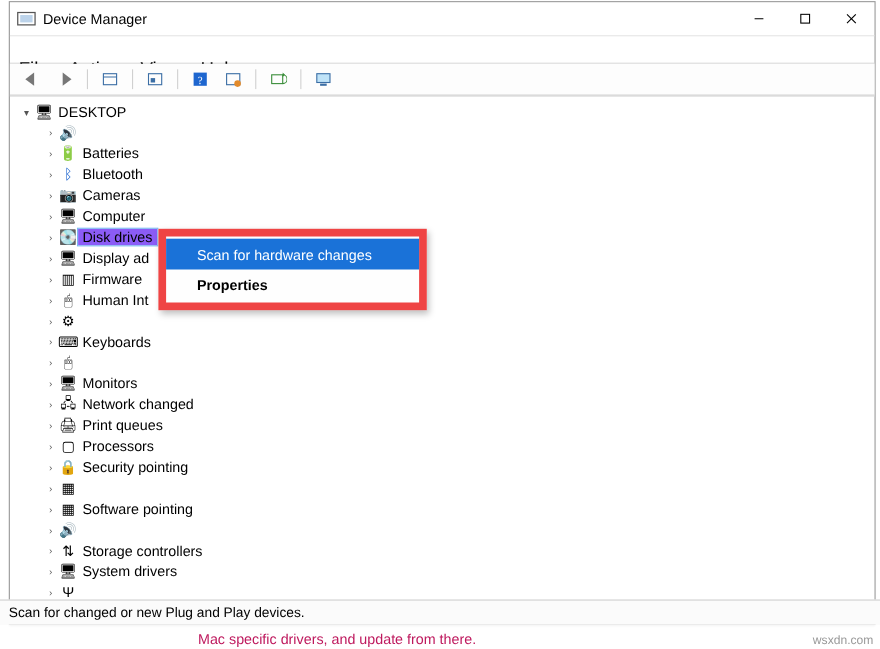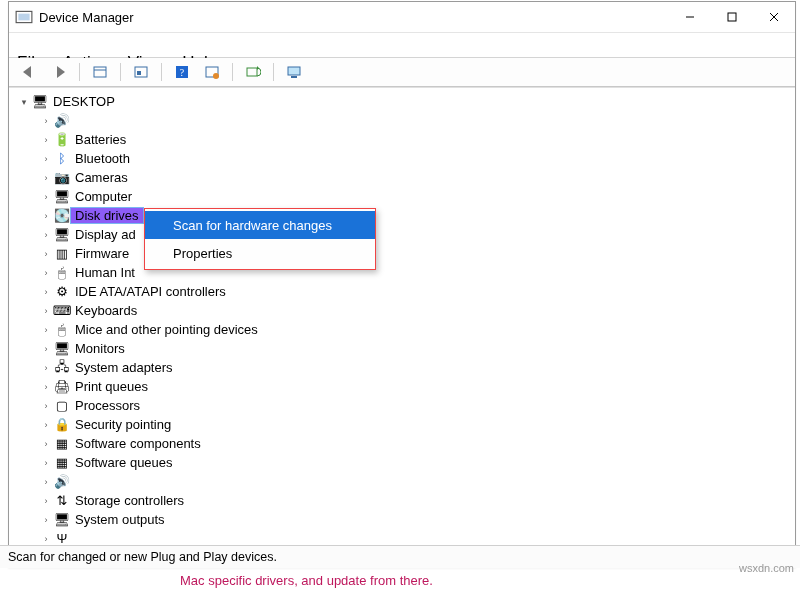--- a/index.html
+++ b/index.html
@@ -125,35 +125,35 @@
     outline: 1px solid #7ab7f0;
   }
 
   
   .ctx {
     position: absolute;
     left: 135px;
     top: 120px;
     width: 230px;
     background: #fefefe;
-    border: 1px solid #ef4444;
+    border: 7px solid #ef4444;
     box-shadow: 2px 3px 6px rgba(0,0,0,0.25);
     padding: 2px 0;
   }
   .ctx-item {
     height: 28px;
     display: flex; align-items: center;
     padding: 0 14px 0 28px;
     font-size: 13px;
   }
   .ctx-item.highlight {
     background: #1a72d8;
     color: #fff;
   }
-  .ctx-item.bold { font-weight: 400; }
+  .ctx-item.bold { font-weight: 700; }
 
   
   .statusbar {
     position: absolute;
     left: 0; bottom: 22px;
     width: 800px;
     height: 22px;
     border-top: 1px solid #cfcfcf;
     display: flex; align-items: center;
     padding: 0 8px;
@@ -163,21 +163,21 @@
 
   
   .below-caption {
     position: absolute;
     left: 180px; bottom: 2px;
     font-size: 13px;
     color: #be185d;
   }
   .watermark {
     position: absolute;
-    right: 6px; bottom: 16px;
+    right: 6px; bottom: 2px;
     font-size: 11px;
     color: #999;
   }
 </style>
 </head>
 <body>
 
 <div class="window">
 
   <div class="titlebar">
@@ -315,80 +315,77 @@
         <span class="node-label">Firmware</span>
       </div>
       <div class="tree-row">
         <span class="expander">›</span>
         <span class="node-icon">🖱</span>
         <span class="node-label">Human Int</span>
       </div>
       <div class="tree-row">
         <span class="expander">›</span>
         <span class="node-icon">⚙</span>
-        <span class="node-label">IDE ATA/ATAPI controllers</span>
       </div>
       <div class="tree-row">
         <span class="expander">›</span>
         <span class="node-icon">⌨</span>
         <span class="node-label">Keyboards</span>
       </div>
       <div class="tree-row">
         <span class="expander">›</span>
         <span class="node-icon">🖱</span>
-        <span class="node-label">Mice and other pointing devices</span>
       </div>
       <div class="tree-row">
         <span class="expander">›</span>
         <span class="node-icon">🖥</span>
         <span class="node-label">Monitors</span>
       </div>
       <div class="tree-row">
         <span class="expander">›</span>
         <span class="node-icon">🖧</span>
-        <span class="node-label">System adapters</span>
+        <span class="node-label">Network changed</span>
       </div>
       <div class="tree-row">
         <span class="expander">›</span>
         <span class="node-icon">🖨</span>
         <span class="node-label">Print queues</span>
       </div>
       <div class="tree-row">
         <span class="expander">›</span>
         <span class="node-icon">▢</span>
         <span class="node-label">Processors</span>
       </div>
       <div class="tree-row">
         <span class="expander">›</span>
         <span class="node-icon">🔒</span>
         <span class="node-label">Security pointing</span>
       </div>
       <div class="tree-row">
         <span class="expander">›</span>
         <span class="node-icon">▦</span>
-        <span class="node-label">Software components</span>
       </div>
       <div class="tree-row">
         <span class="expander">›</span>
         <span class="node-icon">▦</span>
-        <span class="node-label">Software queues</span>
+        <span class="node-label">Software pointing</span>
       </div>
       <div class="tree-row">
         <span class="expander">›</span>
         <span class="node-icon">🔊</span>
       </div>
       <div class="tree-row">
         <span class="expander">›</span>
         <span class="node-icon">⇅</span>
         <span class="node-label">Storage controllers</span>
       </div>
       <div class="tree-row">
         <span class="expander">›</span>
         <span class="node-icon">🖥</span>
-        <span class="node-label">System outputs</span>
+        <span class="node-label">System drivers</span>
       </div>
       <div class="tree-row">
         <span class="expander">›</span>
         <span class="node-icon">Ψ</span>
       </div>
 
     <div class="ctx">
       <div class="ctx-item highlight">
         <span>Scan for hardware changes</span>
       </div>

